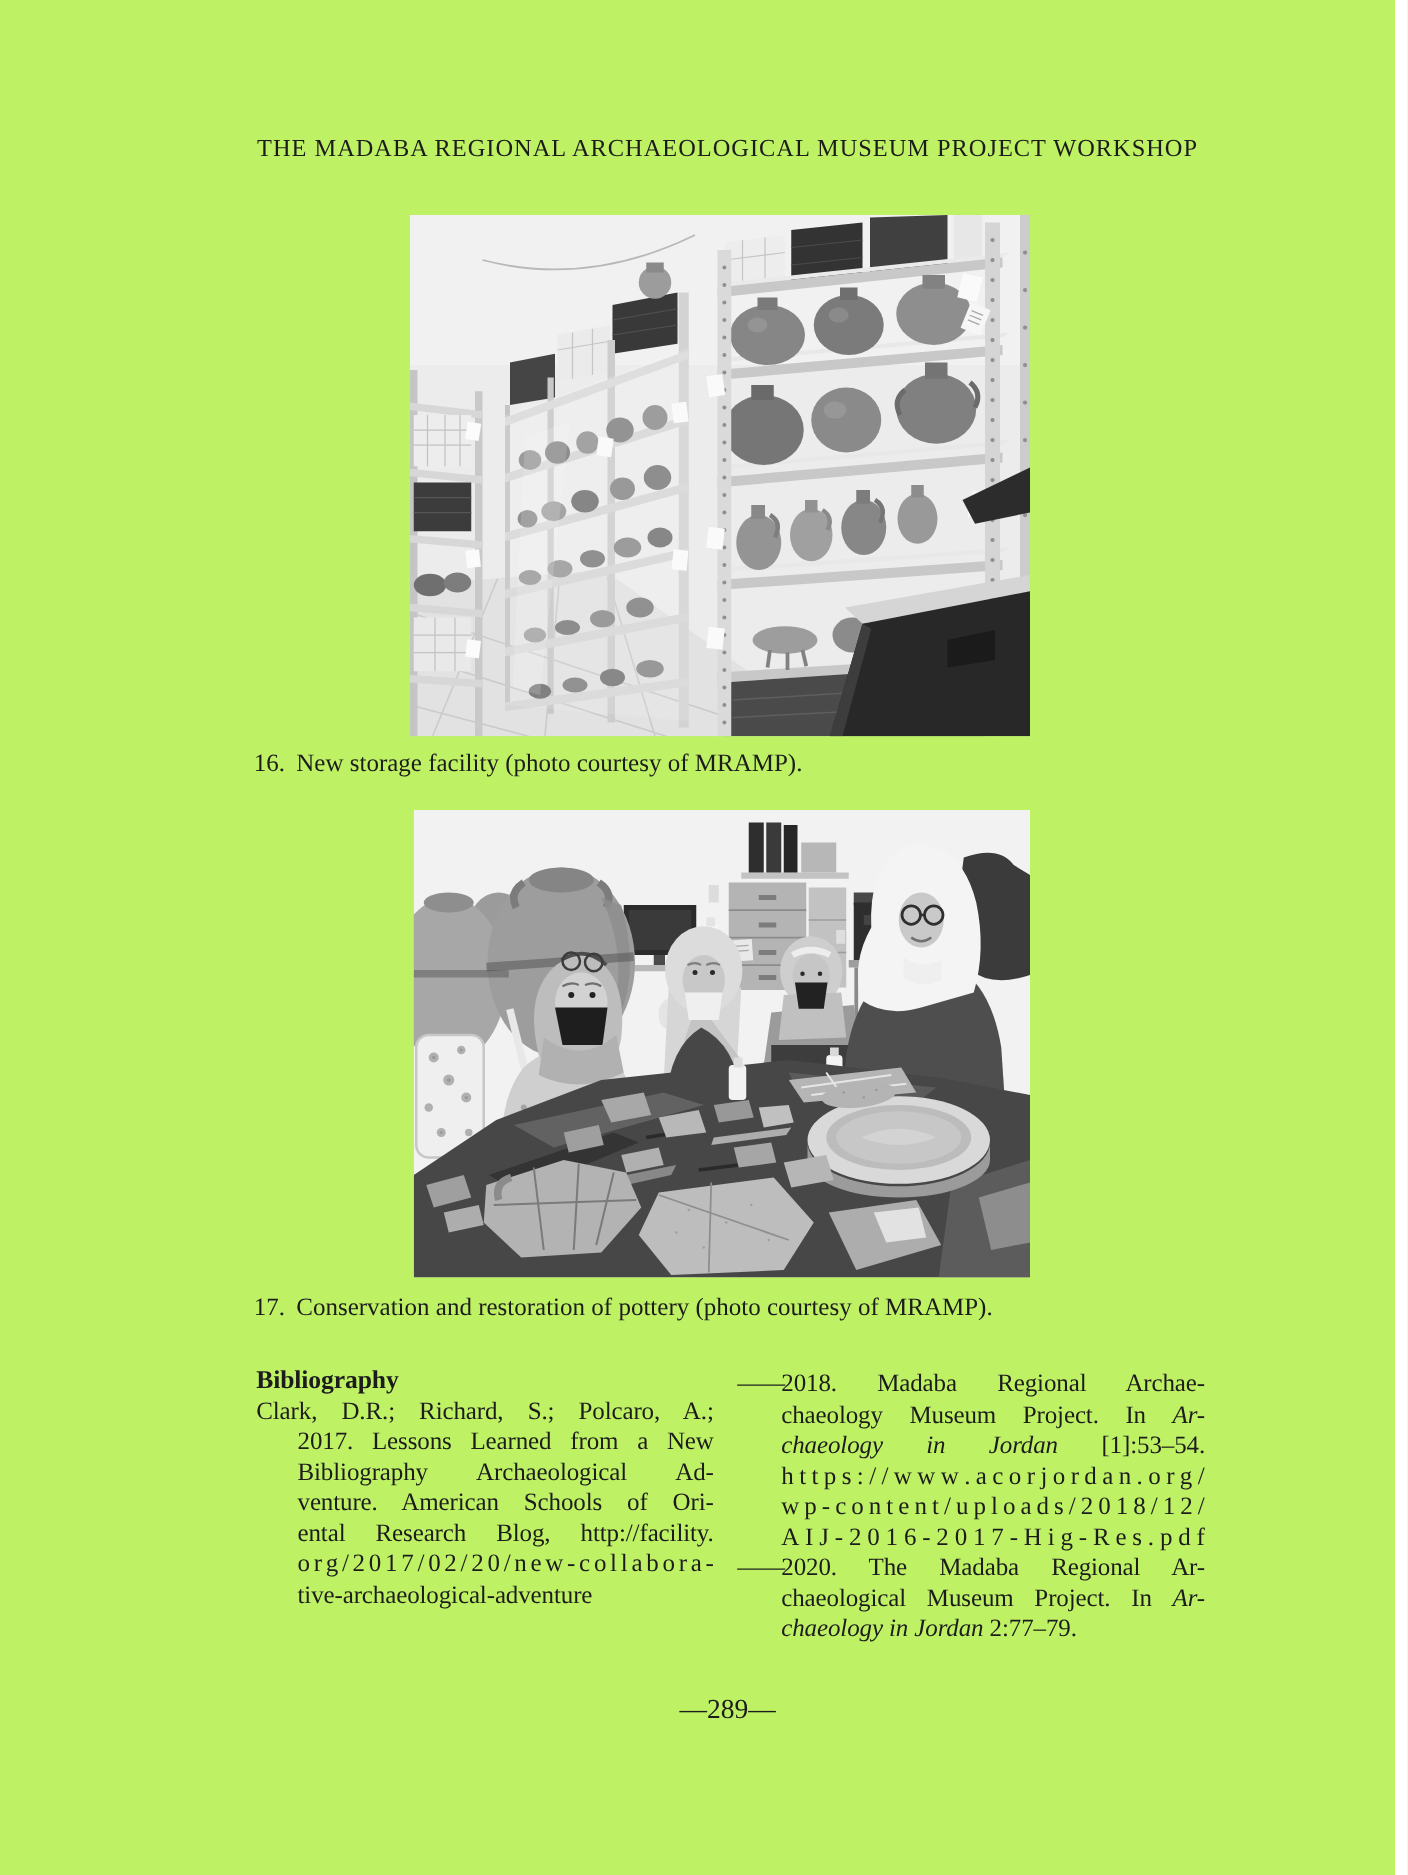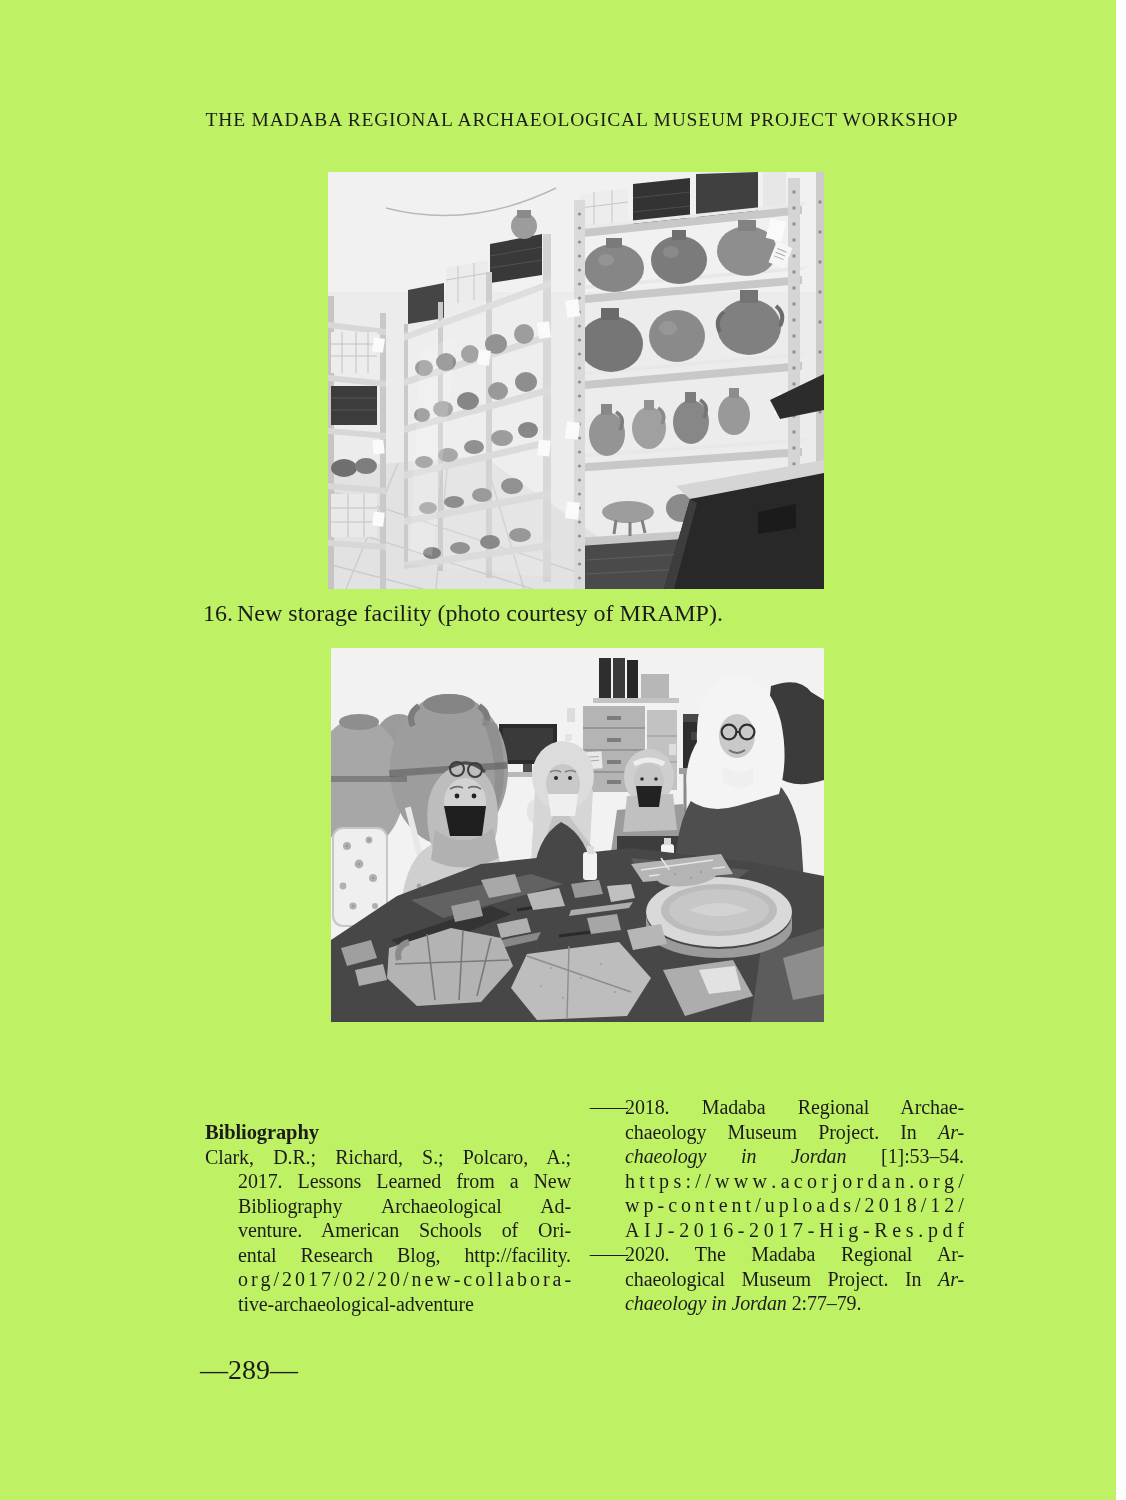--- a/index.html
+++ b/index.html
@@ -4,38 +4,38 @@
 <style>
   html,body{margin:0;padding:0;background:#ffffff;}
   .page{position:relative;width:1116px;height:1500px;background:#bef264;overflow:hidden;
         font-family:"Liberation Serif", serif;color:#1d1c1c;}
   .running-header{position:absolute;left:200px;top:109px;width:764px;text-align:center;
         font-size:19.5px;letter-spacing:0.8px;white-space:nowrap;}
   .photo{position:absolute;}
   .photo svg{display:block;width:100%;height:100%;}
   #photo1{left:328px;top:172px;width:496px;height:417px;}
   #photo2{left:331px;top:648px;width:493px;height:374px;}
-  .fig-caption{position:absolute;left:203px;width:640px;font-size:24px;}
+  .fig-caption{position:absolute;left:203px;width:640px;font-size:20px;}
   #caption16{top:600px;}
   #caption17{top:1035px;}
   .fig-num{display:inline-block;width:34px;}
   .bib-col{position:absolute;font-size:20px;line-height:24.5px;letter-spacing:-0.1px;}
-  #bib-col-0{left:205px;top:1092px;width:366px;margin-top:28px;}
+  #bib-col-0{left:205px;top:1092px;width:366px;}
   #bib-col-1{left:590px;top:1095px;width:374px;}
   .bib-heading{font-weight:bold;font-size:20.5px;}
   .bib-entry{position:relative;}
   .bib-entry.hang{padding-left:35px;}
   .bib-line{position:relative;min-height:24.5px;}
   .bib-line.ind{padding-left:33px;}
   .bib-line.just{text-align:justify;text-align-last:justify;}
   .bib-line.stretch{display:flex;justify-content:space-between;}
   .ditto{position:absolute;left:-35px;top:0;display:inline-block;
          transform:scaleX(1.9);transform-origin:0 55%;}
   em{}
-  .page-number{position:absolute;left:200px;top:1354px;width:764px;text-align:left;font-size:28px;}
+  .page-number{position:absolute;left:200px;top:1354px;width:764px;text-align:center;font-size:22px;}
 </style>
 </head>
 <body>
 
 <div class="page">
 
   <div class="running-header">THE MADABA REGIONAL ARCHAEOLOGICAL MUSEUM PROJECT WORKSHOP</div>
 
   <div class="photo" id="photo1" role="img" aria-label="Black-and-white photograph of a museum storage room: rows of metal shelving filled with pottery jars, jugs and bowls and stacked plastic crates, white identification tags hanging from the shelf posts, a tiled floor at left and a dark worktable in the right foreground.">
     <svg viewBox="0 0 496 417" xmlns="http://www.w3.org/2000/svg" preserveAspectRatio="none">
@@ -543,20 +543,23 @@
             <circle cx="344" cy="226" r="1"></circle>
             <circle cx="360" cy="230" r="1"></circle>
             <circle cx="370" cy="224" r="1"></circle>
           </g>
         <rect x="252" y="204" width="14" height="28" rx="3" fill="#f2f2f2"></rect>
         <rect x="256" y="198" width="7" height="8" fill="#dddddd"></rect>
       </g>
     </svg>
   </div>
 
+  <div class="fig-caption" id="caption17">
+    <span class="fig-num">17.</span><span>Conservation and restoration of pottery (photo courtesy of MRAMP).</span>
+  </div>
 
   <div class="bib-col" id="bib-col-0">
     <div class="bib-heading">Bibliography</div>
     <div class="entries">
         <div class="bib-entry">
           <div class="bib-line just"><span>Clark, D.R.; Richard, S.; Polcaro, A.;</span></div>
           <div class="bib-line ind just"><span>2017. Lessons Learned from a New</span></div>
           <div class="bib-line ind just"><span>Bibliography Archaeological Ad-</span></div>
           <div class="bib-line ind just"><span>venture. American Schools of Ori-</span></div>
           <div class="bib-line ind just"><span>ental Research Blog, http://facility.</span></div>

